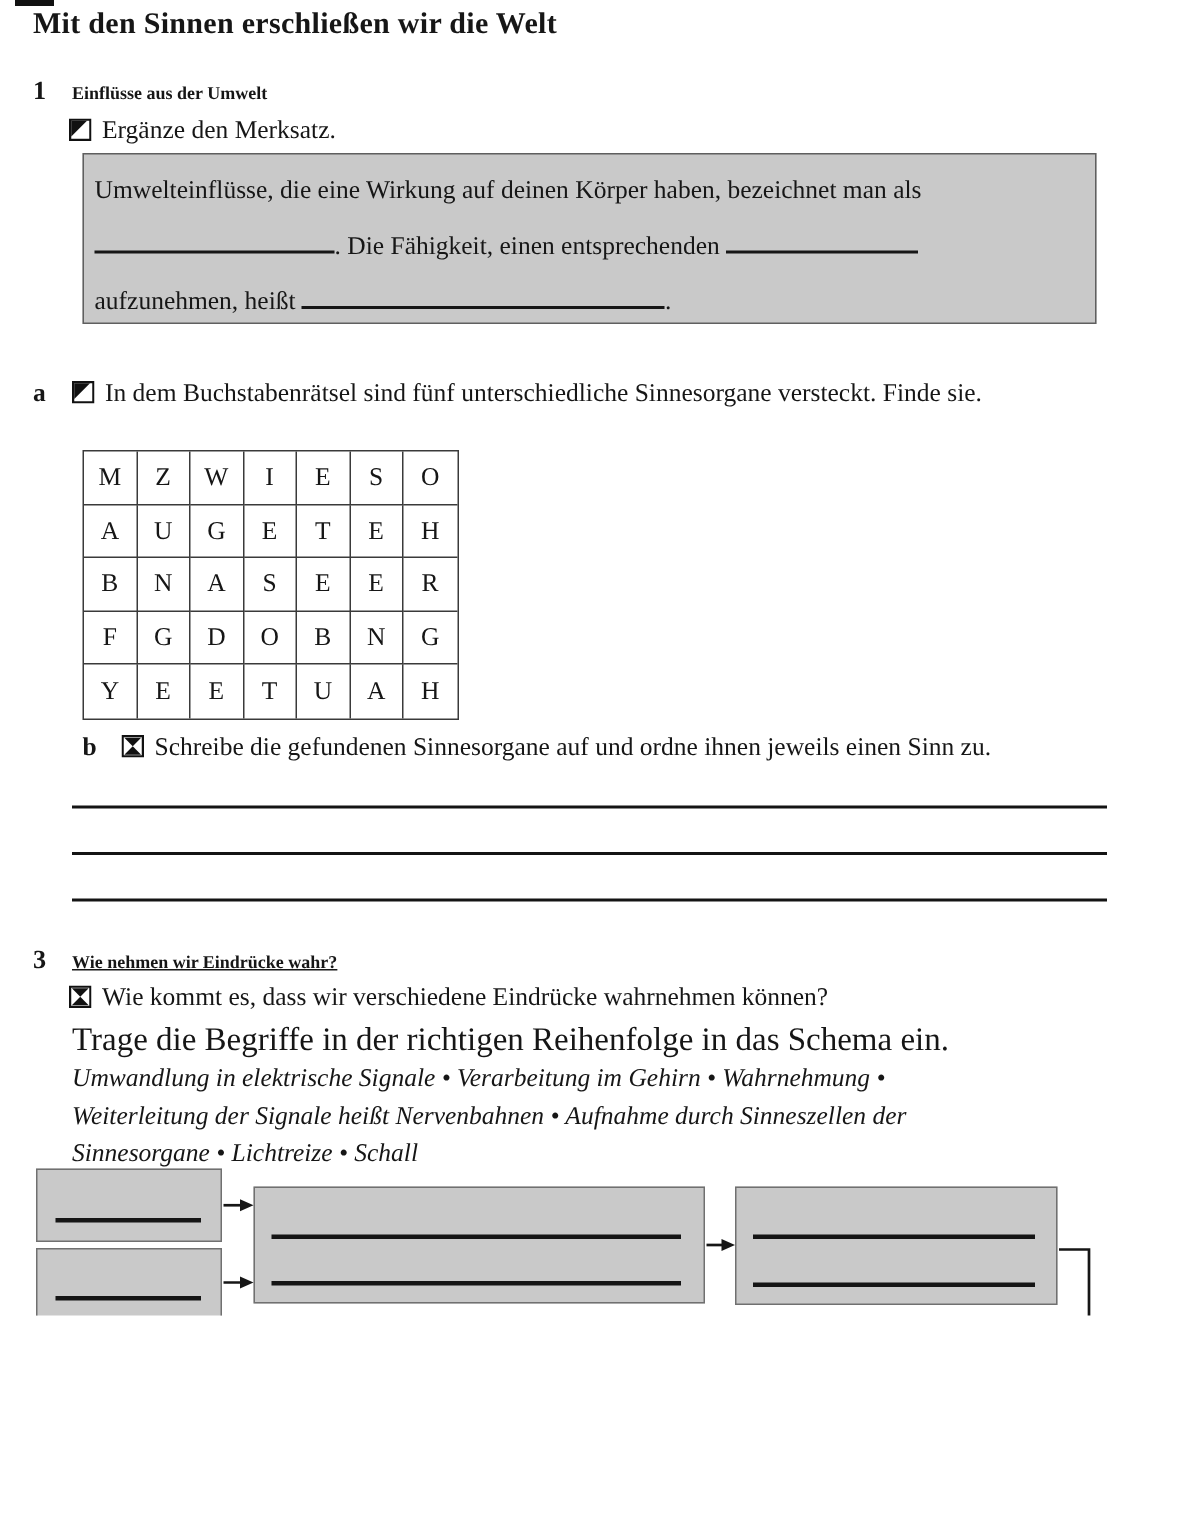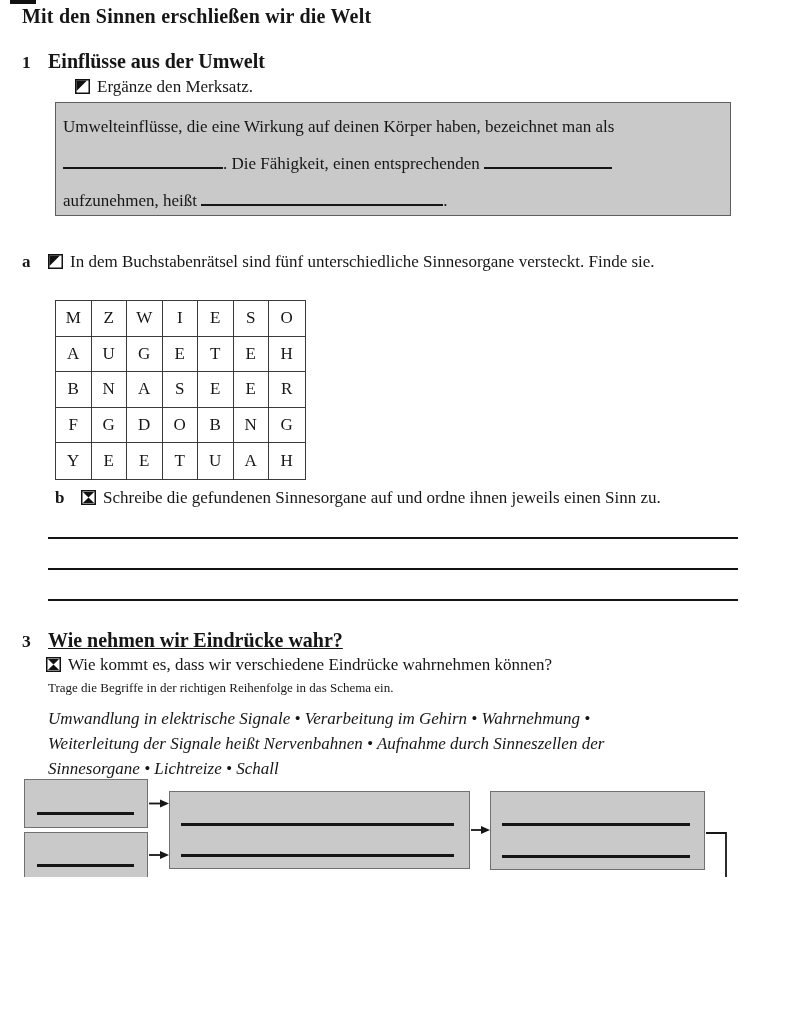--- a/index.html
+++ b/index.html
@@ -9,25 +9,25 @@
     width:800px;height:877px;
     background:#ffffff;
     font-family:"Liberation Serif","DejaVu Serif",serif;
     color:#161616;
     overflow:hidden;
   }
   .abs{position:absolute;}
   .doc-title{left:22px;top:5px;font-size:20px;font-weight:bold;letter-spacing:.2px;}
   .sect-row{left:22px;white-space:nowrap;}
   .sect-num{display:inline-block;width:26px;font-size:17.5px;font-weight:bold;}
-  .sect-title{font-size:20px;font-weight:bold;}
+  .sect-title{font-size:12px;font-weight:bold;}
   .task-row{left:22px;white-space:nowrap;font-size:17px;}
   .task-row .icon{vertical-align:-2px;margin-right:7px;}
   .sub-label{display:inline-block;width:26px;font-size:17px;font-weight:bold;}
-  .body-text{font-size:13px;}
+  .body-text{font-size:22px;}
   .merkbox{
     left:55px;top:102px;width:660px;height:100px;
     background:#c9c9c9;border:1.5px solid #5f5f5f;
     padding:5px 7px 7px 7px;
     font-size:17px;line-height:37px;white-space:nowrap;
   }
   .blank{
     display:inline-block;
     border-bottom:2px solid #161616;
     height:13px;
@@ -70,21 +70,21 @@
 <div class="page">
 
   <div class="abs artifact"></div>
 
   <div class="abs doc-title">Mit den Sinnen erschließen wir die Welt</div>
 
   <div class="abs sect-row" style="top:50px;">
     <span class="sect-num">1</span><span class="sect-title">Einflüsse aus der Umwelt</span>
   </div>
 
-  <div class="abs task-row" style="left:46px;top:77px;margin-left:29px;">
+  <div class="abs task-row" style="left:46px;top:77px;">
     <span class="icon"><svg width="15" height="15" viewBox="0 0 15 15">
           <rect x="0.75" y="0.75" width="13.5" height="13.5" fill="#ffffff" stroke="#111111" stroke-width="1.5"></rect>
           <polygon points="1.5,1.5 12,1.5 1.5,12" fill="#111111"></polygon>
         </svg></span><span>Ergänze den Merksatz.</span>
   </div>
 
   <div class="abs merkbox">
     <div>Umwelteinflüsse, die eine Wirkung auf deinen Körper haben, bezeichnet man als</div>
     <div><span class="blank" style="width:160px;"></span><span>. Die Fähigkeit, einen entsprechenden</span> <span class="blank" style="width:128px;"></span></div>
     <div><span>aufzunehmen, heißt</span> <span class="blank" style="width:242px;"></span><span>.</span></div>

